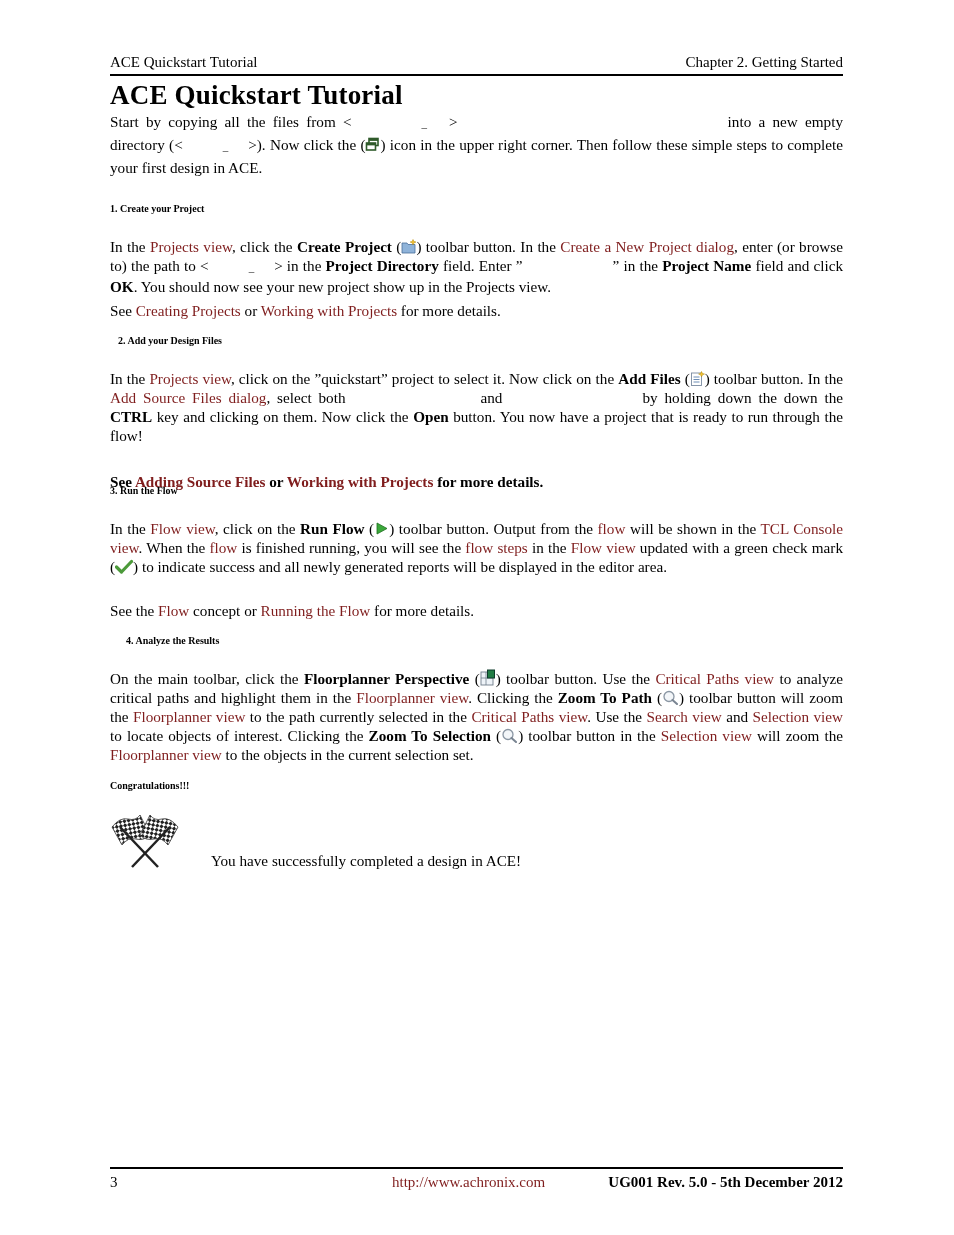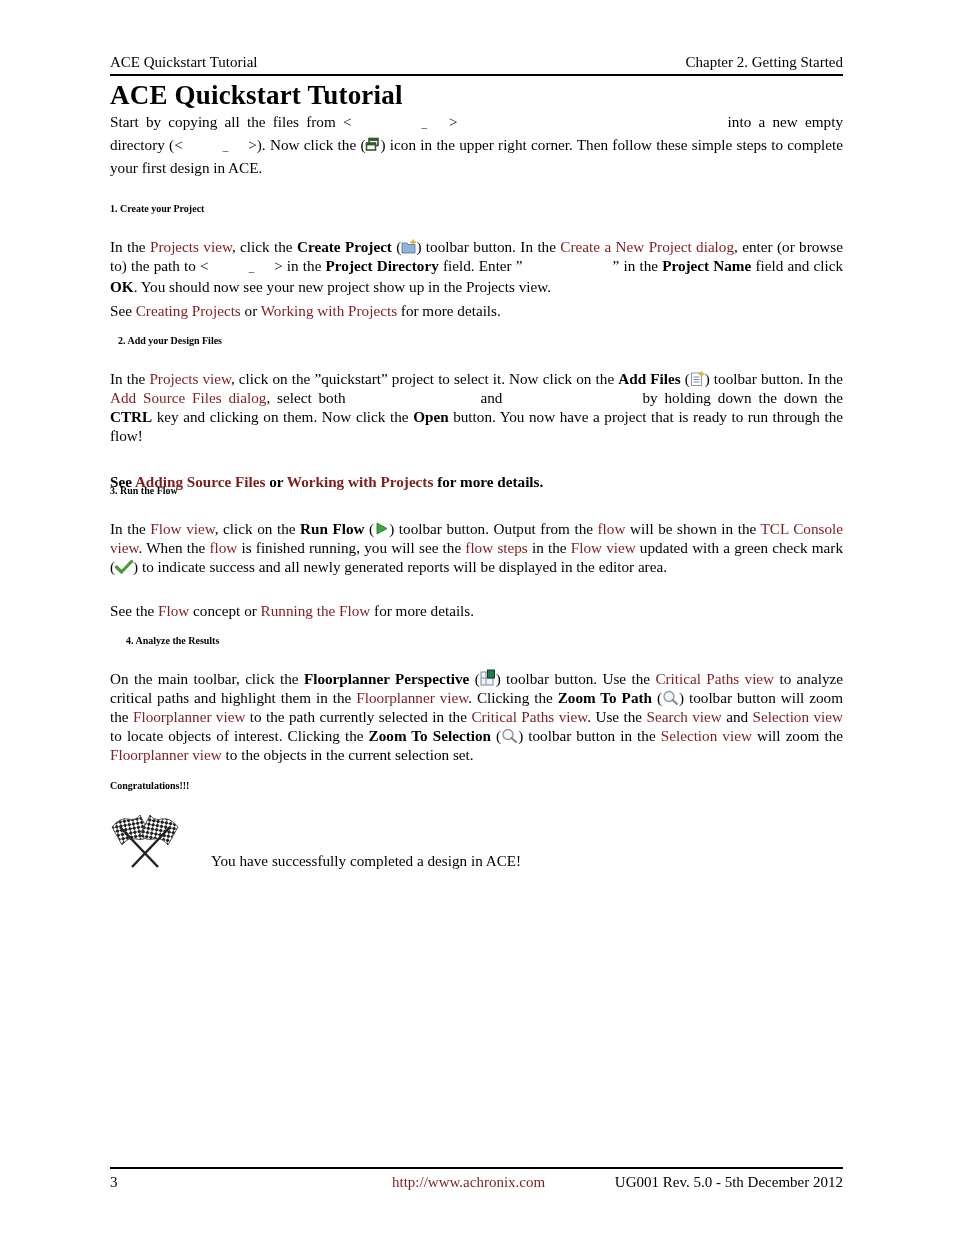--- a/index.html
+++ b/index.html
@@ -11,21 +11,21 @@
   .p { position: absolute; left: 0; width: 733px; font-size: 15.2px; line-height: 19px; text-align: justify; }
   .h2 { position: absolute; left: 0; font-size: 10px; font-weight: bold; }
   a, .lnk { color: #7f1d1d; text-decoration: none; }
   b { font-weight: bold; }
   .ico { display: inline-block; width: 15px; height: 15px; vertical-align: -2px; }
   .gap { display: inline-block; }
   .ftr-rule { position: absolute; top: 1167px; left: 0; width: 733px; height: 2px; background: #000; }
   .ftr { position: absolute; top: 1174px; left: 0; width: 733px; font-size: 15px; }
   .ftr .num { position: absolute; left: 0; }
   .ftr .url { position: absolute; left: 282px; }
-  .ftr .rev { position: absolute; right: 0; }
+  .ftr .rev { position: absolute; right: 0; font-weight: bold; }
   .flag { position: absolute; left: 0; top: 813px; width: 70px; height: 56px; }
   .congrats-text { position: absolute; left: 68px; top: 852px; font-size: 15.2px; margin-left: 33px; }
 </style>
 </head>
 <body>
 
 <div class="page">
 
   <div class="hdr">
     <span>ACE Quickstart Tutorial</span>

